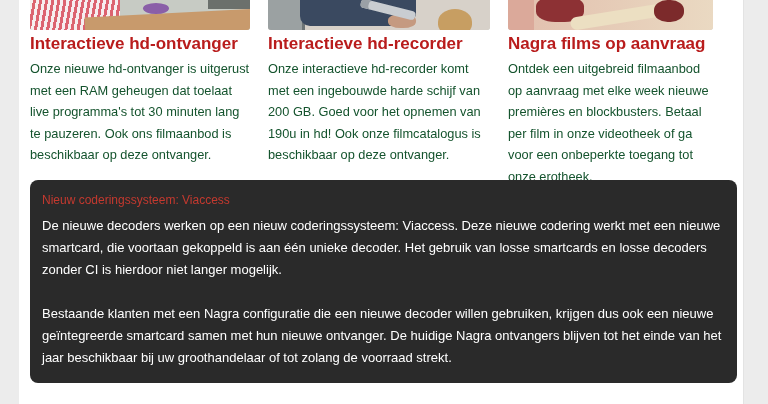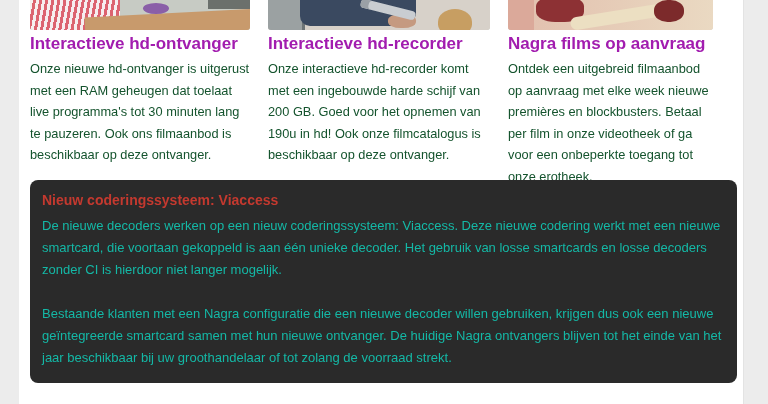--- a/index.html
+++ b/index.html
@@ -52,38 +52,38 @@
   .p3-maroon{ left:28px; top:-4px; width:48px; height:26px;
               background:#8d3134; border-radius:40%; }
   .p3-arm   { left:62px; top:10px; width:100px; height:13px;
               background:#ecdfc2; border-radius:8px; transform:rotate(-9deg); }
   .p3-head  { left:146px; top:0px; width:30px; height:22px;
               background:#7c2a2b; border-radius:45%; }
   .p3-pink  { left:0; top:0; width:26px; height:100%; background:#dba99a; }
 
   .col h3 {
     margin:4px 0 5px; font-size:17px; line-height:19px;
-    font-weight:bold; color:#a21caf;
+    font-weight:bold; color:#b91c1c;
   }
   .col p {
     margin:0; font-size:12.8px; line-height:21.5px; color:#14532d;
   }
 
   
   .notice {
     position:absolute; left:30px; top:180px; width:707px; height:203px;
     box-sizing:border-box; background:#2a2a2a; border-radius:8px;
     padding:10px 12px; overflow:hidden; z-index:5;
   }
   .notice h3 {
-    margin:0 0 5px; font-size:14px; line-height:20px;
-    font-weight:bold; color:#c4392f;
+    margin:0 0 5px; font-size:12px; line-height:20px;
+    font-weight:normal; color:#c4392f;
   }
   .notice p {
-    margin:0 0 22px; font-size:13px; line-height:22px; color:#14b8a6;
+    margin:0 0 22px; font-size:13px; line-height:22px; color:#ffffff;
   }
 </style>
 </head>
 <body>
 
 <div class="page">
   <div class="gutter left"></div>
   <div class="gutter right"></div>
 
   <div class="col col-1">

